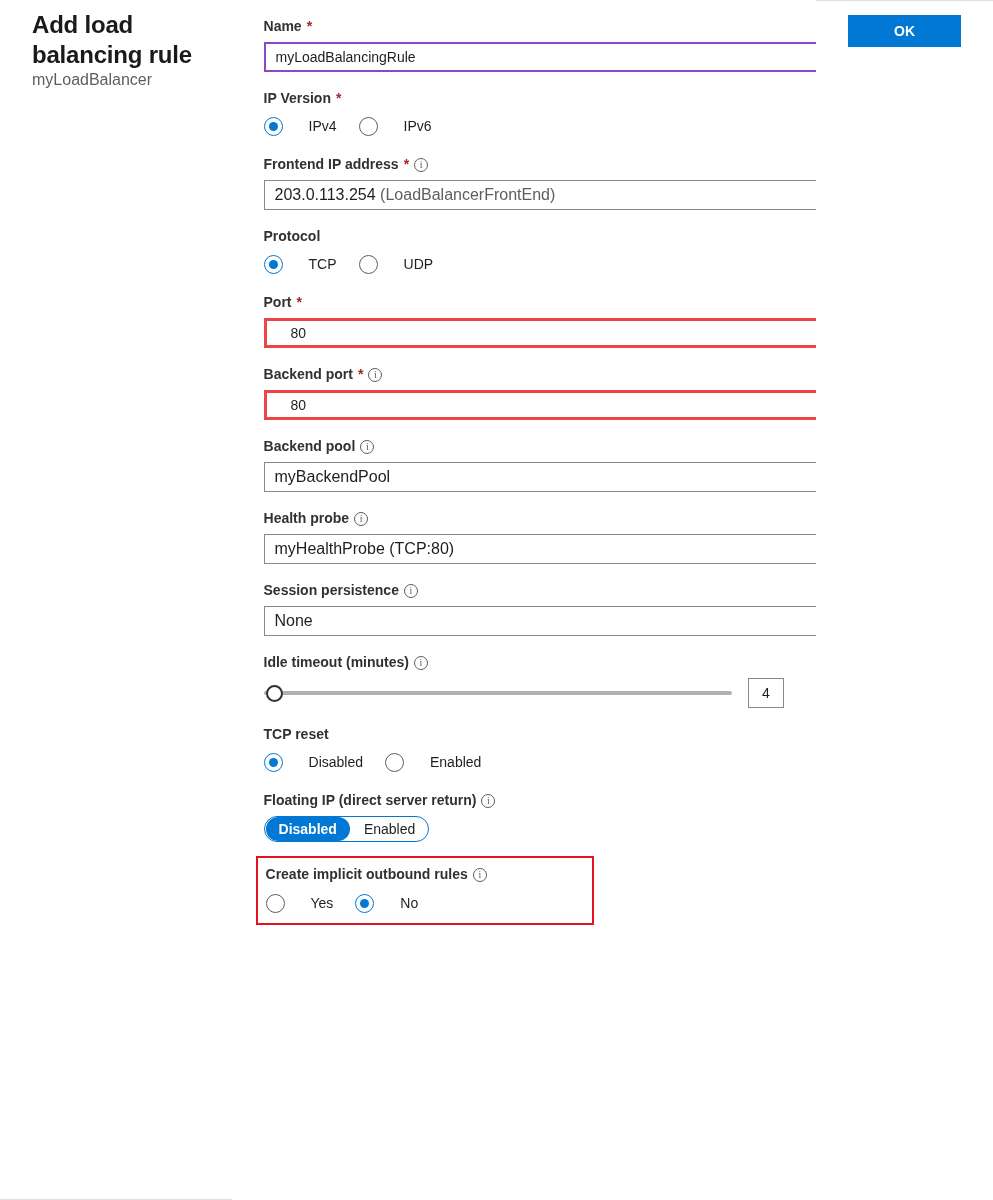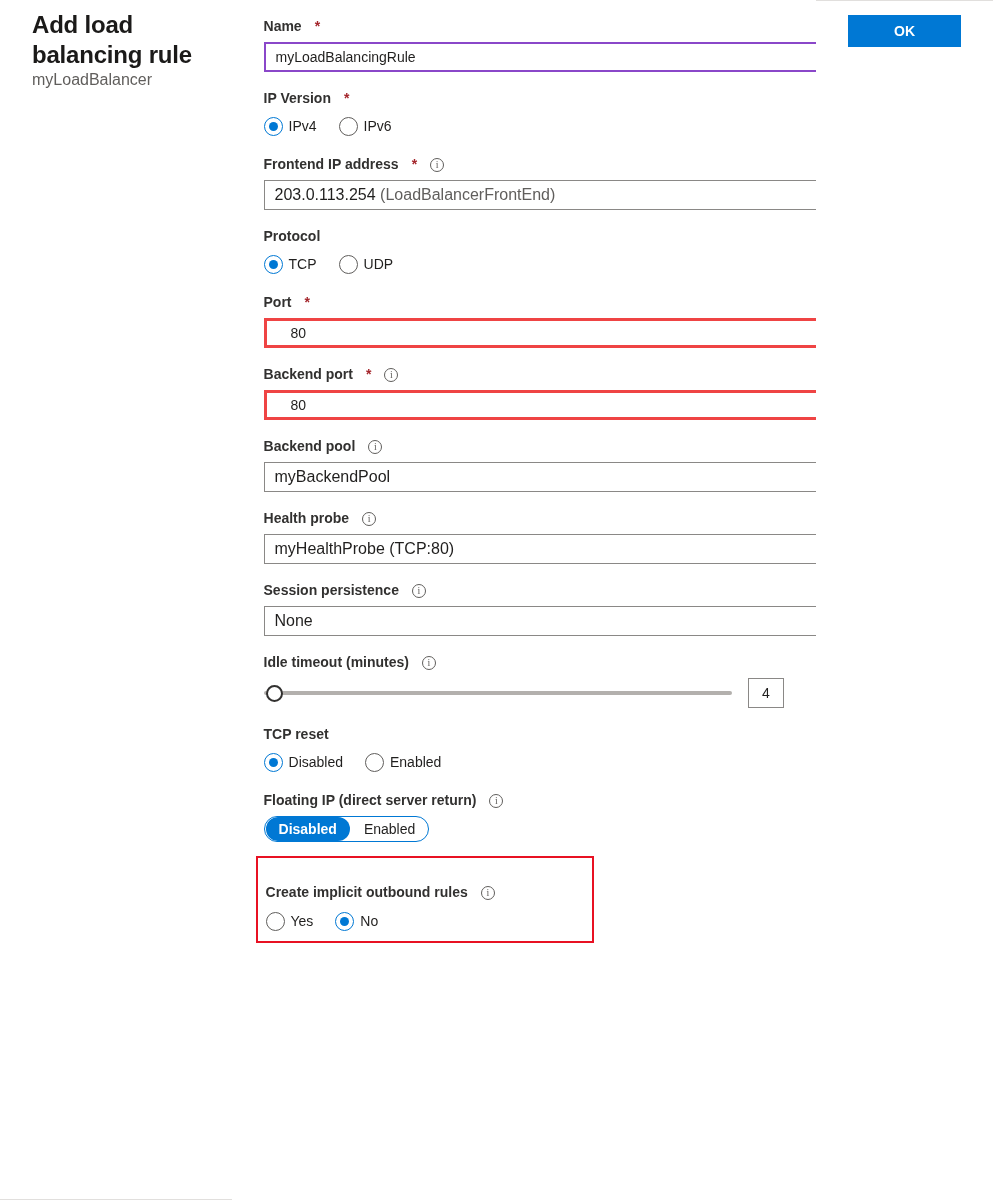--- a/index.html
+++ b/index.html
@@ -47,21 +47,21 @@
   .field { margin-bottom: 16px; }
   .field.tight { margin-bottom: 14px; }
 
   .label {
     font-size: 14px;
     font-weight: 600;
     color: #323130;
     line-height: 20px;
     display: flex;
     align-items: center;
-    gap: 13px;
+    gap: 5px;
     margin-bottom: 6px;
   }
   .req { color: #a4262c; font-weight: 600; }
 
   .info-icon {
     width: 14px; height: 14px;
     border: 1px solid #605e5c;
     border-radius: 50%;
     display: inline-flex;
     align-items: center;
@@ -124,21 +124,21 @@
   
   .radio-row {
     display: flex;
     align-items: center;
     gap: 22px;
     height: 24px;
   }
   .radio {
     display: flex;
     align-items: center;
-    gap: 6px;
+    gap: 26px;
     font-size: 14px;
     color: #201f1e;
   }
   .rdot {
     width: 19px; height: 19px;
     border-radius: 50%;
     border: 1px solid #605e5c;
     background: #fff;
     display: inline-flex;
     align-items: center;
@@ -216,21 +216,21 @@
     color: #ffffff;
     border-radius: 13px;
     font-weight: 600;
     height: 24px;
     margin: 1px;
   }
 
   
   .highlight {
     border: 2px solid #e81123;
-    padding: 24px 8px 8px 8px;
+    padding: 6px 8px 8px 8px;
     margin: 2px -8px 0 -8px;
     width: 338px;
   }
   .highlight .label { margin-bottom: 7px; }
 
   
   .footer {
     border-top: 1px solid #e1dfdd;
     padding: 14px 32px;
     height: 66px;

